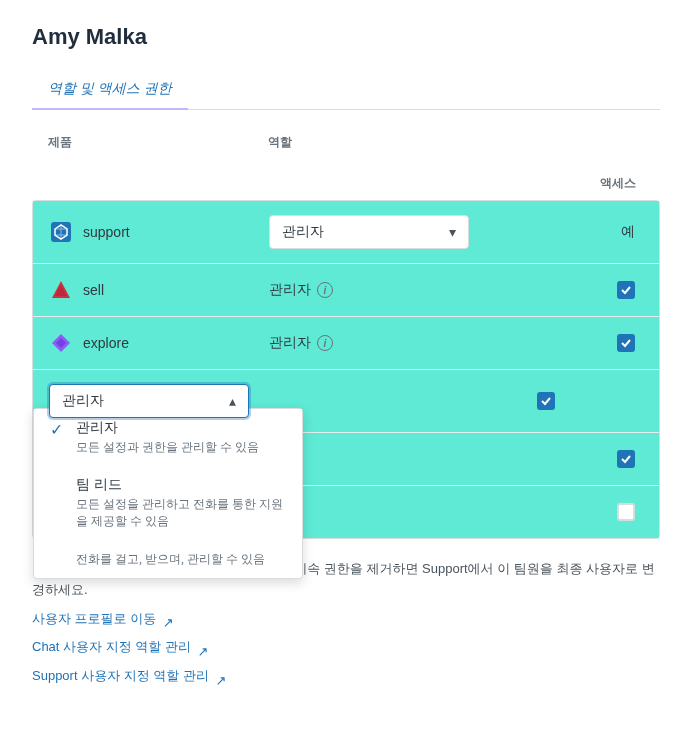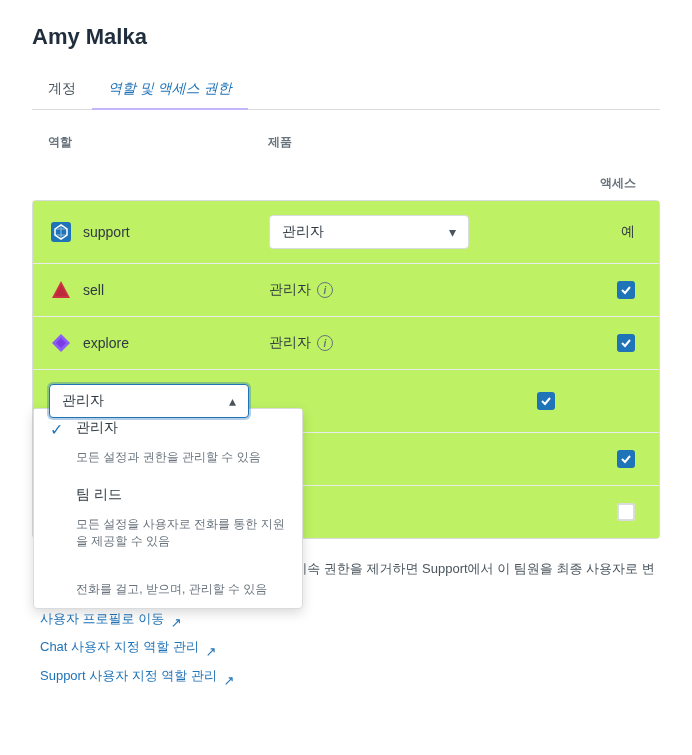--- a/index.html
+++ b/index.html
@@ -64,21 +64,21 @@
       overflow: visible;
       position: relative;
     }
 
     .product-row {
       display: grid;
       grid-template-columns: 220px 1fr 80px;
       align-items: center;
       padding: 14px 16px;
       border-bottom: 1px solid #e9ebed;
-      background: #bef264;
+      background: #5eead4;
     }
 
     .product-row:last-child {
       border-bottom: none;
     }
 
     .product-info {
       display: flex;
       align-items: center;
       gap: 10px;
@@ -218,22 +218,23 @@
 
     .dropdown-item-label {
       font-size: 14px;
       color: #2f3941;
       font-weight: 500;
     }
 
     .dropdown-item-desc {
       font-size: 12px;
       color: #68737d;
-      margin-top: 12px;
+      margin-top: 2px;
       line-height: 1.4;
+      font-family: Liberation Serif, serif;
     }
 
     .check-mark {
       color: #1f73b7;
       font-size: 16px;
       margin-top: 1px;
       flex-shrink: 0;
       width: 16px;
     }
 
@@ -249,46 +250,44 @@
       line-height: 1.6;
     }
 
     .footer-link {
       display: block;
       margin-top: 8px;
       color: #1f73b7;
       font-size: 13px;
       text-decoration: none;
       cursor: pointer;
-      margin-left: 8px;
     }
 
     .external-icon {
       display: inline-block;
       width: 12px;
       height: 12px;
       margin-left: 3px;
       vertical-align: middle;
     }
   </style>
 </head>
 <body>
 
 <div class="page-container">
 
   <h1 class="page-title">Amy Malka</h1>
 
   <div class="tabs">
-    <a class="tab">계정</a>
     <a class="tab active">역할 및 액세스 권한</a>
   </div>
 
   <div class="table-header">
+    <span>제품</span>
     <span>역할</span>
-    <span>제품</span>
     <span style="text-align:right;padding-right:8px;margin-top:41px;">액세스</span>
   </div>
 
   <div class="product-rows">
 
     <div class="product-row">
       <div class="product-info">
         <div class="product-icon">
 
           <svg width="22" height="22" viewBox="0 0 22 22">
@@ -368,21 +367,21 @@
             <span class="check-mark">✓</span>
             <div class="dropdown-item-content">
               <span class="dropdown-item-label">관리자</span>
               <span class="dropdown-item-desc">모든 설정과 권한을 관리할 수 있음</span>
             </div>
           </div>
           <div class="dropdown-item">
             <span class="check-placeholder"></span>
             <div class="dropdown-item-content">
               <span class="dropdown-item-label">팀 리드</span>
-              <span class="dropdown-item-desc">모든 설정을 사용자로 전화를 통한 지원을 제공할 수 있음</span>
+              <span class="dropdown-item-desc">모든 설정을 관리하고 전화를 통한 지원을 제공할 수 있음</span>
             </div>
           </div>
           <div class="dropdown-item">
             <span class="check-placeholder"></span>
             <div class="dropdown-item-content">
               <span class="dropdown-item-desc">전화를 걸고, 받으며, 관리할 수 있음</span>
             </div>
           </div>
         </div>
       </div>

